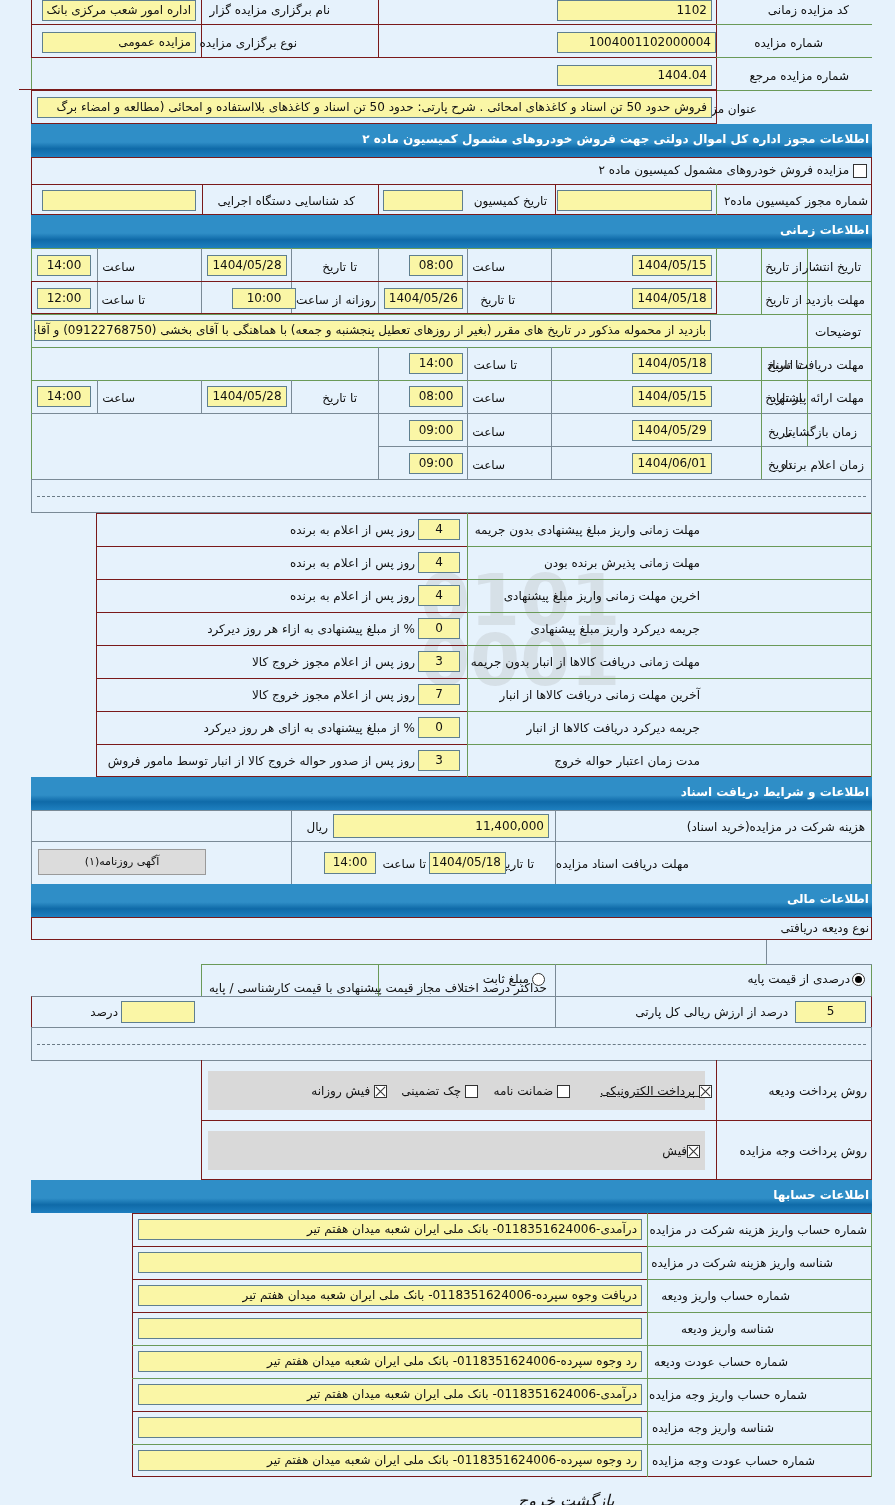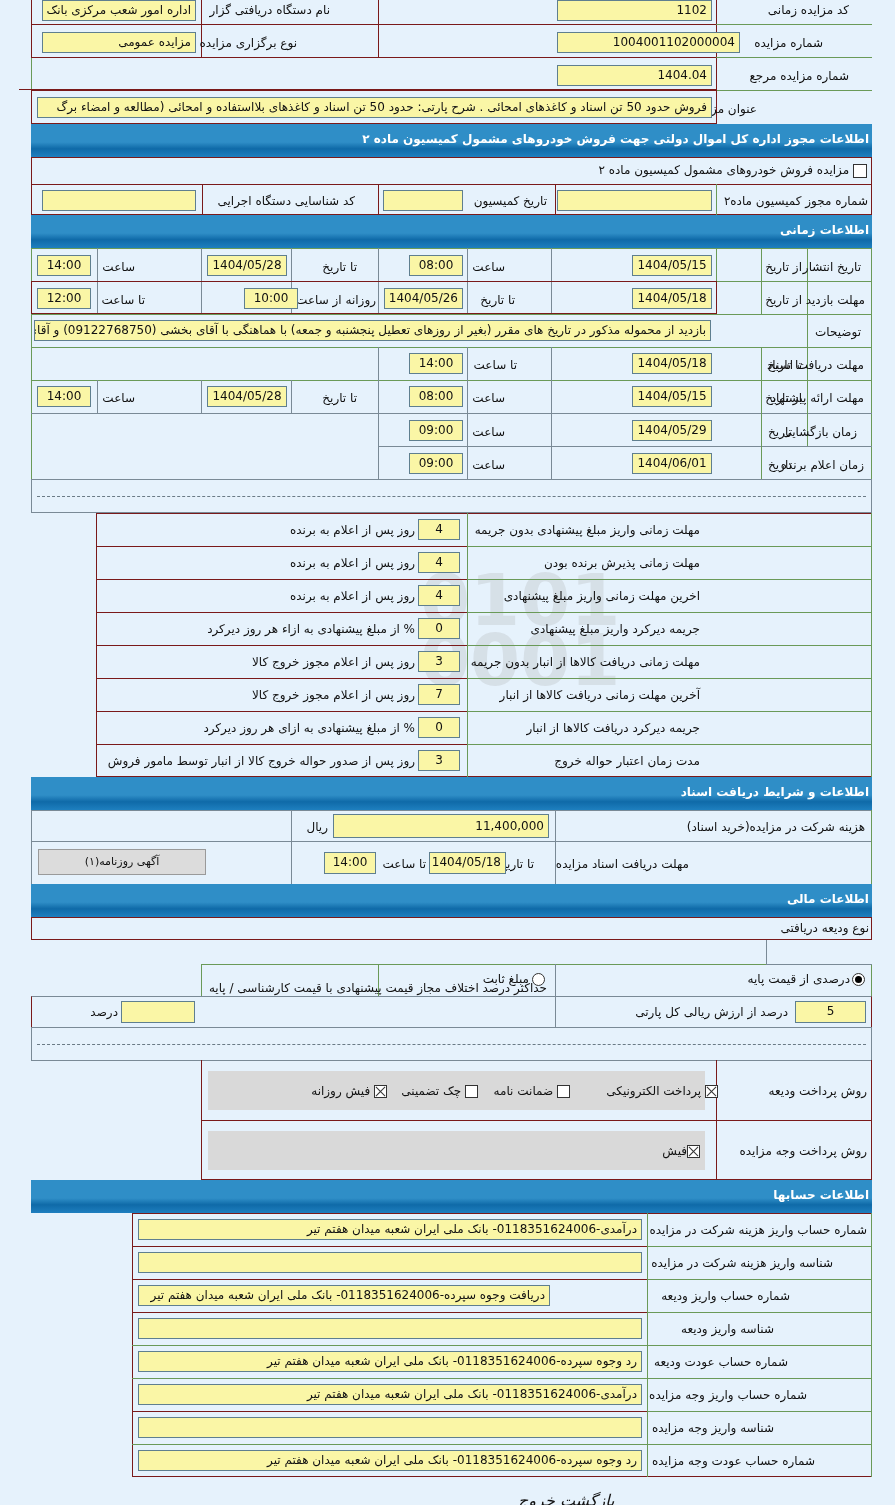--- a/index.html
+++ b/index.html
@@ -74,25 +74,25 @@
 <div class="hline grn" style="left:716px;top:24px;width:156px;"></div>
 <div class="hline grn" style="left:716px;top:57px;width:156px;"></div>
 <div class="hline grn" style="left:716px;top:90px;width:156px;"></div>
 <div class="hline red" style="left:379px;top:24px;width:337px;"></div>
 <div class="hline red" style="left:379px;top:57px;width:337px;"></div>
 <div class="frame" style="left:31px;top:90px;width:686px;height:34px;"></div>
 
 <span class="lbl" style="right:46px;top:2px;">کد مزایده زمانی</span>
 <div class="inp" style="left:557px;top:0px;width:155px;">1102</div>
 
-<span class="lbl" style="right:565px;top:2px;">نام دستگاه دریافتی گزار</span>
+<span class="lbl" style="right:565px;top:2px;">نام برگزاری مزایده گزار</span>
 <div class="inp" style="left:42px;top:0px;width:154px;">اداره امور شعب مرکزی بانک م</div>
 
 <span class="lbl" style="right:72px;top:35px;">شماره مزایده</span>
-<div class="inp" style="left:557px;top:32px;width:183px;">1004001102000004</div>
+<div class="inp" style="left:557px;top:32px;width:159px;">1004001102000004</div>
 
 <span class="lbl" style="right:598px;top:35px;">نوع برگزاری مزایده</span>
 <div class="inp" style="left:42px;top:32px;width:154px;">مزایده عمومی</div>
 
 <span class="lbl" style="right:46px;top:68px;">شماره مزایده مرجع</span>
 <div class="inp" style="left:557px;top:65px;width:155px;">1404.04</div>
 
 <span class="lbl" style="right:138px;top:101px;">عنوان مزایده</span>
 <div class="inp" style="left:37px;top:97px;width:675px;">فروش حدود 50 تن اسناد و کاغذهای امحائی . شرح پارتی: حدود 50 تن اسناد و کاغذهای بلااستفاده و امحائی (مطالعه و امضاء برگ</div>
 
@@ -151,21 +151,21 @@
 <div class="inp num" style="left:207px;top:255px;width:80px;">1404/05/28</div>
 <span class="lbl" style="right:760px;top:259px;">ساعت</span>
 <div class="inp num" style="left:37px;top:255px;width:54px;">14:00</div>
 
 <span class="lbl" style="right:30px;top:292px;">مهلت بازدید</span>
 <span class="lbl" style="right:93px;top:292px;">از تاریخ</span>
 <div class="inp num" style="left:632px;top:288px;width:80px;">1404/05/18</div>
 <span class="lbl" style="right:380px;top:292px;">تا تاریخ</span>
 <div class="inp num" style="left:384px;top:288px;width:79px;">1404/05/26</div>
 <span class="lbl" style="right:519px;top:292px;">روزانه از ساعت</span>
-<div class="inp num" style="left:244px;top:288px;width:54px;">10:00</div>
+<div class="inp num" style="left:232px;top:288px;width:64px;">10:00</div>
 <span class="lbl" style="right:750px;top:292px;">تا ساعت</span>
 <div class="inp num" style="left:37px;top:288px;width:54px;">12:00</div>
 
 <span class="lbl" style="right:34px;top:324px;">توضیحات</span>
 <div class="inp" style="left:34px;top:320px;width:677px;">بازدید از محموله مذکور در تاریخ های مقرر (بغیر از روزهای تعطیل پنجشنبه و جمعه) با هماهنگی با آقای بخشی (09122768750) و آقای</div>
 
 <span class="lbl" style="right:31px;top:357px;">مهلت دریافت اسناد</span>
 <span class="lbl" style="right:93px;top:357px;">تا تاریخ</span>
 <div class="inp num" style="left:632px;top:353px;width:80px;">1404/05/18</div>
 <span class="lbl" style="right:378px;top:357px;">تا ساعت</span>
@@ -299,21 +299,21 @@
 
 <div class="abs" style="left:31px;top:1027px;width:841px;height:34px;border:1px solid #7a8a96;box-sizing:border-box;"></div>
 <div class="dotted" style="left:37px;top:1044px;width:829px;"></div>
 
 <div class="abs" style="left:201px;top:1060px;width:671px;height:120px;border:1px solid #7a1a1a;border-top:none;box-sizing:border-box;"></div>
 <div class="vline red" style="left:716px;top:1060px;height:120px;"></div>
 <div class="hline red" style="left:201px;top:1120px;width:671px;"></div>
 
 <span class="lbl" style="right:28px;top:1083px;">روش پرداخت ودیعه</span>
 <div class="graybox" style="left:208px;top:1071px;width:497px;height:39px;"></div>
-<div class="cbitem" style="right:177px;top:1083px;">
+<div class="cbitem" style="right:183px;top:1083px;text-decoration:underline;">
   <span class="chk x"></span>
   <span>پرداخت الکترونیکی</span>
 </div>
 <div class="cbitem" style="right:325px;top:1083px;">
   <span class="chk"></span>
   <span>ضمانت نامه</span>
 </div>
 <div class="cbitem" style="right:417px;top:1083px;">
   <span class="chk"></span>
   <span>چک تضمینی</span>
@@ -354,21 +354,21 @@
 <div>
   <span class="lbl" style="right:28px;top:1222px;">شماره حساب واریز هزینه شرکت در مزایده</span>
   <div class="inp" style="left:138px;top:1219px;width:504px;">درآمدی-0118351624006- بانک ملی ایران شعبه میدان هفتم تیر</div>
 </div>
 <div>
   <span class="lbl" style="right:62px;top:1255px;">شناسه واریز هزینه شرکت در مزایده</span>
   <div class="inp" style="left:138px;top:1252px;width:504px;"></div>
 </div>
 <div>
   <span class="lbl" style="right:105px;top:1288px;margin-left:20px;">شماره حساب واریز ودیعه</span>
-  <div class="inp" style="left:138px;top:1285px;width:412px;">دریافت وجوه سپرده-0118351624006- بانک ملی ایران شعبه میدان هفتم تیر</div>
+  <div class="inp" style="left:138px;top:1285px;width:504px;">دریافت وجوه سپرده-0118351624006- بانک ملی ایران شعبه میدان هفتم تیر</div>
 </div>
 <div>
   <span class="lbl" style="right:121px;top:1321px;">شناسه واریز ودیعه</span>
   <div class="inp" style="left:138px;top:1318px;width:504px;"></div>
 </div>
 <div>
   <span class="lbl" style="right:107px;top:1354px;">شماره حساب عودت ودیعه</span>
   <div class="inp" style="left:138px;top:1351px;width:504px;">رد وجوه سپرده-0118351624006- بانک ملی ایران شعبه میدان هفتم تیر</div>
 </div>
 <div>

